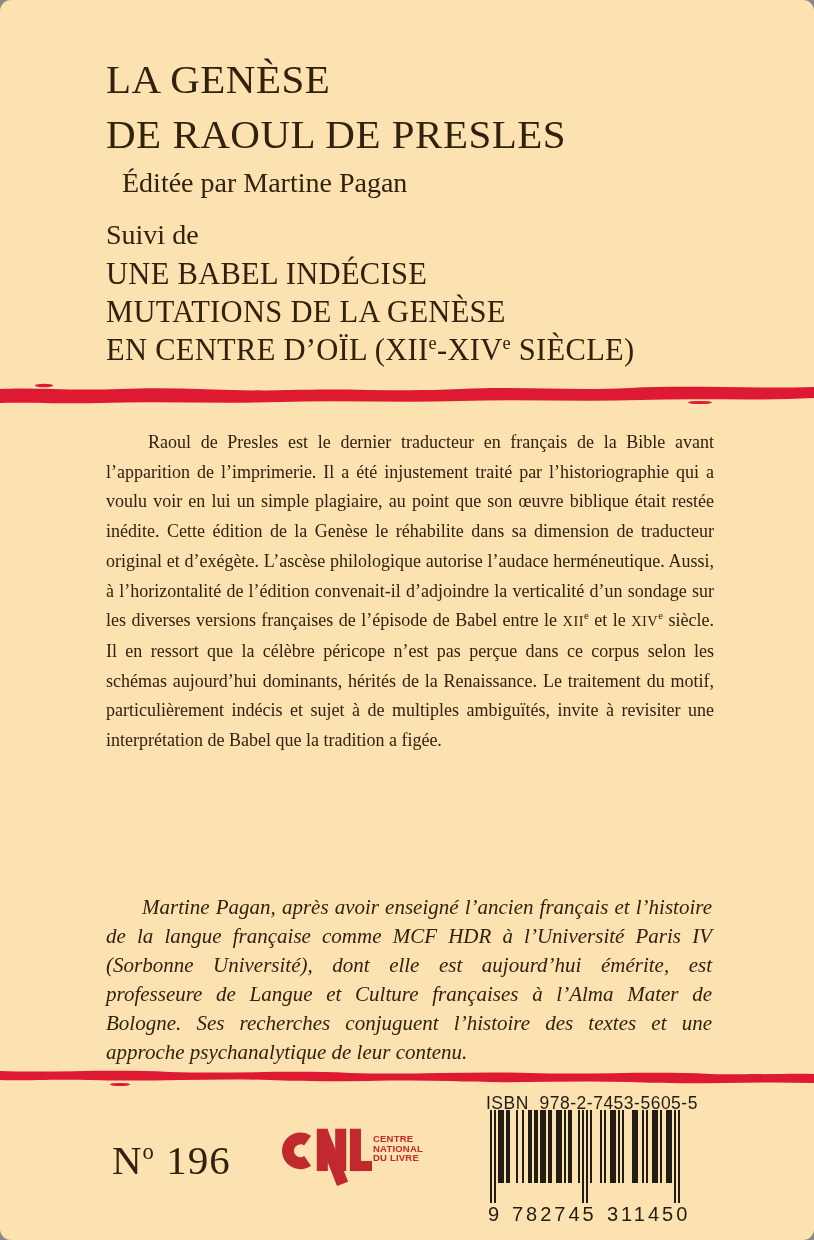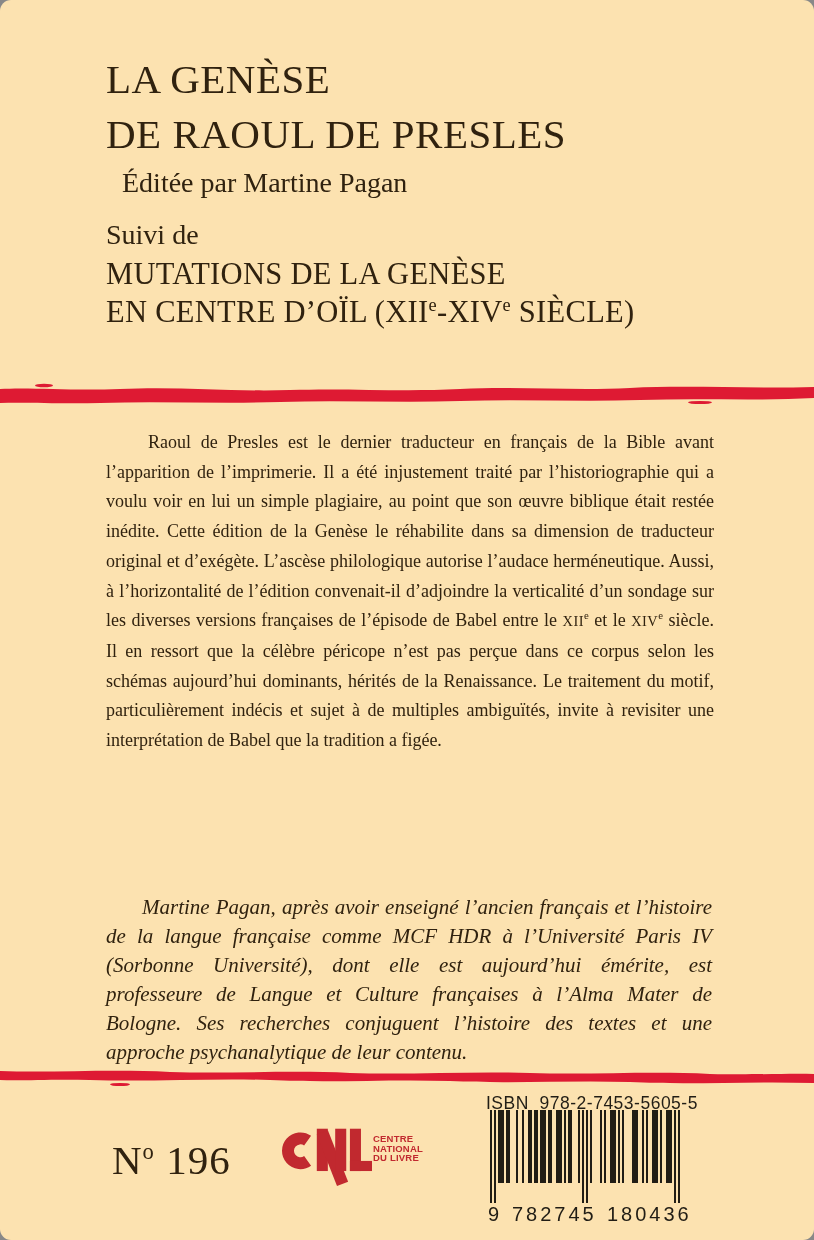--- a/index.html
+++ b/index.html
@@ -46,20 +46,21 @@
 
 <div class="cover">
 
   <h1 class="abs title">
     <span style="display:block">LA GENÈSE</span>
     <span style="display:block">DE RAOUL DE PRESLES</span>
   </h1>
   <div class="abs editor">Éditée par Martine Pagan</div>
   <div class="abs suivi">Suivi de</div>
   <h2 class="abs subtitle">
+    <span style="display:block">UNE BABEL INDÉCISE</span>
     <span style="display:block">MUTATIONS DE LA GENÈSE</span>
     <span style="display:block"><span>EN CENTRE D’OÏL (XII</span><span class="seg-sup">e</span><span>-XIV</span><span class="seg-sup">e</span><span> SIÈCLE)</span></span>
   </h2>
 
   <svg class="abs stroke stroke1" viewBox="0 0 814 26" preserveAspectRatio="none">
     <path fill="currentColor" d="M0 8 C30 6 70 10 120 8 C180 5 230 11 290 9 C350 7 400 11 460 8 C520 5 570 10 630 7 C690 4 750 8 814 6 L814 17 C760 20 700 17 640 19 C580 21 520 18 460 20 C400 22 340 19 280 21 C220 23 160 20 100 22 C60 23 25 21 0 22 Z"></path>
     <ellipse fill="currentColor" cx="44" cy="4.5" rx="9" ry="1.8"></ellipse>
     <ellipse fill="currentColor" cx="700" cy="21.5" rx="12" ry="1.6"></ellipse>
   </svg>
 
@@ -137,17 +138,17 @@
         <div class="bar" style="left: 170px;"></div>
         <div class="bar" style="left: 176px;"></div>
         <div class="bar" style="left: 178px;"></div>
         <div class="bar" style="left: 180px;"></div>
         <div class="bar guard" style="left: 184px;"></div>
         <div class="bar guard" style="left: 188px;"></div>
       </div>
     <div class="bars" style="height:0;">
       <span class="ean-digits ean-first">9</span>
       <span class="ean-digits ean-left">782745</span>
-      <span class="ean-digits ean-right">180436</span>
+      <span class="ean-digits ean-right">311450</span>
     </div>
   </div>
 
 </div>
 
 </body></html>

